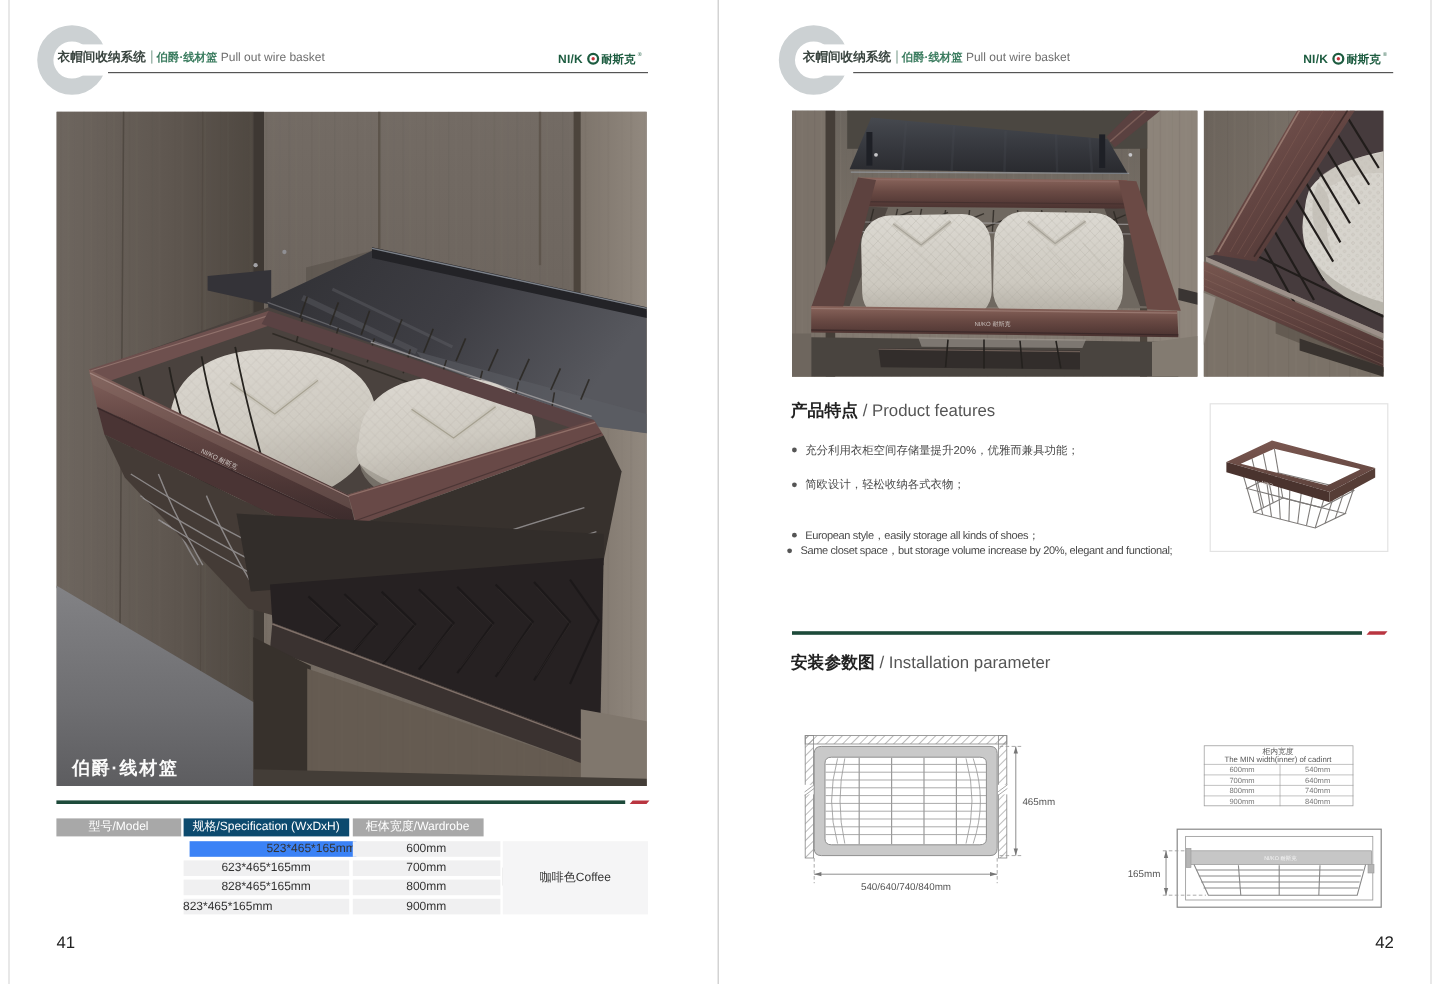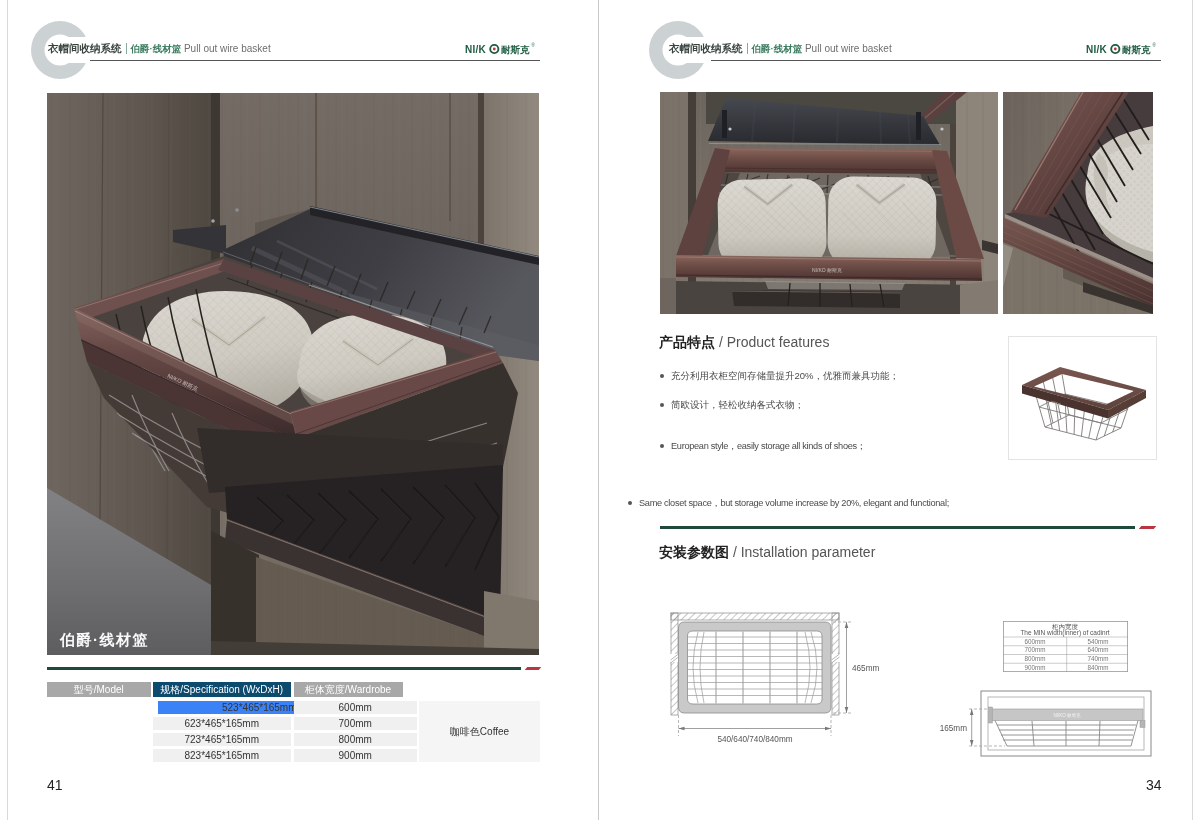--- a/index.html
+++ b/index.html
@@ -294,32 +294,32 @@
 
   <div class="abs" style="left:246.5px;top:0;width:109px;height:15px;background:#a8a8a8;color:#fff;font-size:10px;text-align:center;line-height:15px;">柜体宽度/Wardrobe width</div>
 
   <div class="abs" style="left:372px;top:0;width:121px;height:15px;background:#a8a8a8;color:#fff;font-size:10px;text-align:center;line-height:15px;margin-top:41px;">颜色/Color</div>
 
 
   <div class="abs" style="left:372px;top:19px;width:121px;height:61px;background:#f5f5f6;color:#333;font-size:10px;text-align:center;line-height:61px;">咖啡色Coffee</div>
 
   <div class="abs" style="left:111px;top:19px;width:138.5px;height:13px;background:#3b82f6;color:#333;font-size:10px;text-align:right;line-height:13px;">523*465*165mm</div>
   <div class="abs" style="left:105.5px;top:35px;width:138.5px;height:13px;background:#f0f0f1;color:#333;font-size:10px;text-align:center;line-height:13px;">623*465*165mm</div>
-  <div class="abs" style="left:105.5px;top:51px;width:138.5px;height:13px;background:#f0f0f1;color:#333;font-size:10px;text-align:center;line-height:13px;">723*465*165mm</div>
-  <div class="abs" style="left:105.5px;top:67px;width:138.5px;height:13px;background:#f0f0f1;color:#333;font-size:10px;text-align:center;line-height:13px;">823*465*165mm</div>
+  <div class="abs" style="left:105.5px;top:51px;width:138.5px;height:13px;background:#f0f0f1;color:#333;font-size:10px;text-align:center;line-height:13px;">828*465*165mm</div>
+  <div class="abs" style="left:105.5px;top:67px;width:138.5px;height:13px;background:#f0f0f1;color:#333;font-size:10px;line-height:13px;">823*465*165mm</div>
 
   <div class="abs" style="left:246.5px;top:19px;width:123.5px;height:13px;background:#f0f0f1;color:#333;font-size:10px;text-align:center;line-height:13px;">600mm</div>
   <div class="abs" style="left:246.5px;top:35px;width:123.5px;height:13px;background:#f0f0f1;color:#333;font-size:10px;text-align:center;line-height:13px;">700mm</div>
   <div class="abs" style="left:246.5px;top:51px;width:123.5px;height:13px;background:#f0f0f1;color:#333;font-size:10px;text-align:center;line-height:13px;">800mm</div>
   <div class="abs" style="left:246.5px;top:67px;width:123.5px;height:13px;background:#f0f0f1;color:#333;font-size:10px;text-align:center;line-height:13px;">900mm</div>
 </div>
 
 <div class="abs" style="left:47px;top:777px;font-size:14px;color:#222;">41</div>
 
-<div class="abs" style="left:1146px;top:777px;font-size:14px;color:#222;">34</div>
+<div class="abs" style="left:1146px;top:777px;font-size:14px;color:#222;">42</div>
 
 <div class="abs" style="left:660px;top:92px;width:338px;height:222px;" id="rightphoto1">
 <svg width="338" height="222" viewBox="0 0 338 222">
 <defs>
   <linearGradient id="g2Back" x1="0" y1="0" x2="0" y2="1">
     <stop offset="0" stop-color="#6b655e"></stop>
           <stop offset="0.35" stop-color="#756d64"></stop>
           <stop offset="0.7" stop-color="#7f766d"></stop>
           <stop offset="1" stop-color="#877e75"></stop>
   </linearGradient>
@@ -539,21 +539,21 @@
 </div>
 
 <div class="abs" style="left:659px;top:334px;font-size:14px;color:#222;"><b>产品特点</b> <span style="color:#555;margin-top:24px;">/ Product features</span></div>
 
 <div class="abs" style="left:660px;top:356px;font-size:9.5px;color:#4a4a4a;line-height:12px;margin-top:43px;"><span style="display:inline-block;width:4px;height:4px;border-radius:50%;background:#555;margin:0 7px 1px 0;"></span>简欧设计，轻松收纳各式衣物；</div>
 
 <div class="abs" style="left:660px;top:370px;font-size:9.5px;color:#4a4a4a;line-height:12px;"><span style="display:inline-block;width:4px;height:4px;border-radius:50%;background:#555;margin:0 7px 1px 0;"></span>充分利用衣柜空间存储量提升20%，优雅而兼具功能；</div>
 
 <div class="abs" style="left:660px;top:440px;font-size:9.2px;color:#4a4a4a;line-height:12px;z-index:2;letter-spacing:-0.3px;"><span style="display:inline-block;width:4px;height:4px;border-radius:50%;background:#555;margin:0 7px 1px 0;"></span>European style，easily storage all kinds of shoes；</div>
 
-<div class="abs" style="left:628px;top:453px;font-size:9.2px;color:#4a4a4a;line-height:12px;z-index:2;letter-spacing:-0.3px;margin-top:44px;"><span style="display:inline-block;width:4px;height:4px;border-radius:50%;background:#555;margin:0 7px 1px 0;"></span>Same closet space，but storage volume increase by 20%, elegant and functional;</div>
+<div class="abs" style="left:656px;top:453px;font-size:9.2px;color:#4a4a4a;line-height:12px;z-index:2;letter-spacing:-0.3px;"><span style="display:inline-block;width:4px;height:4px;border-radius:50%;background:#555;margin:0 7px 1px 0;"></span>Same closet space，but storage volume increase by 20%, elegant and functional;</div>
 
 <div class="abs" style="left:1008px;top:336px;width:147px;height:122px;border:1px solid #e3e3e3;background:#fff;z-index:0;" id="productbox">
 <svg width="147" height="122" viewBox="0 0 147 122">
 <defs>
   <linearGradient id="gPB" x1="0" y1="0" x2="0" y2="1">
     <stop offset="0" stop-color="#7a5750"></stop>
           <stop offset="1" stop-color="#5d423c"></stop>
   </linearGradient>
 </defs>
 

